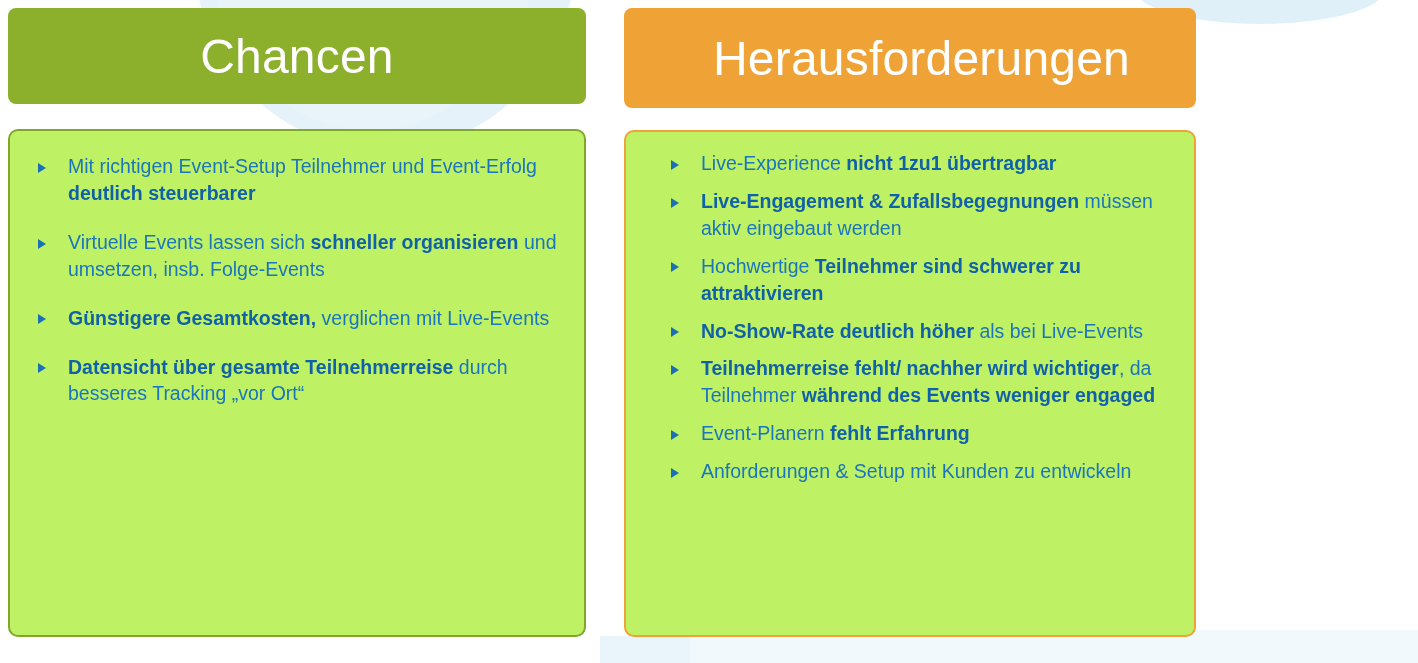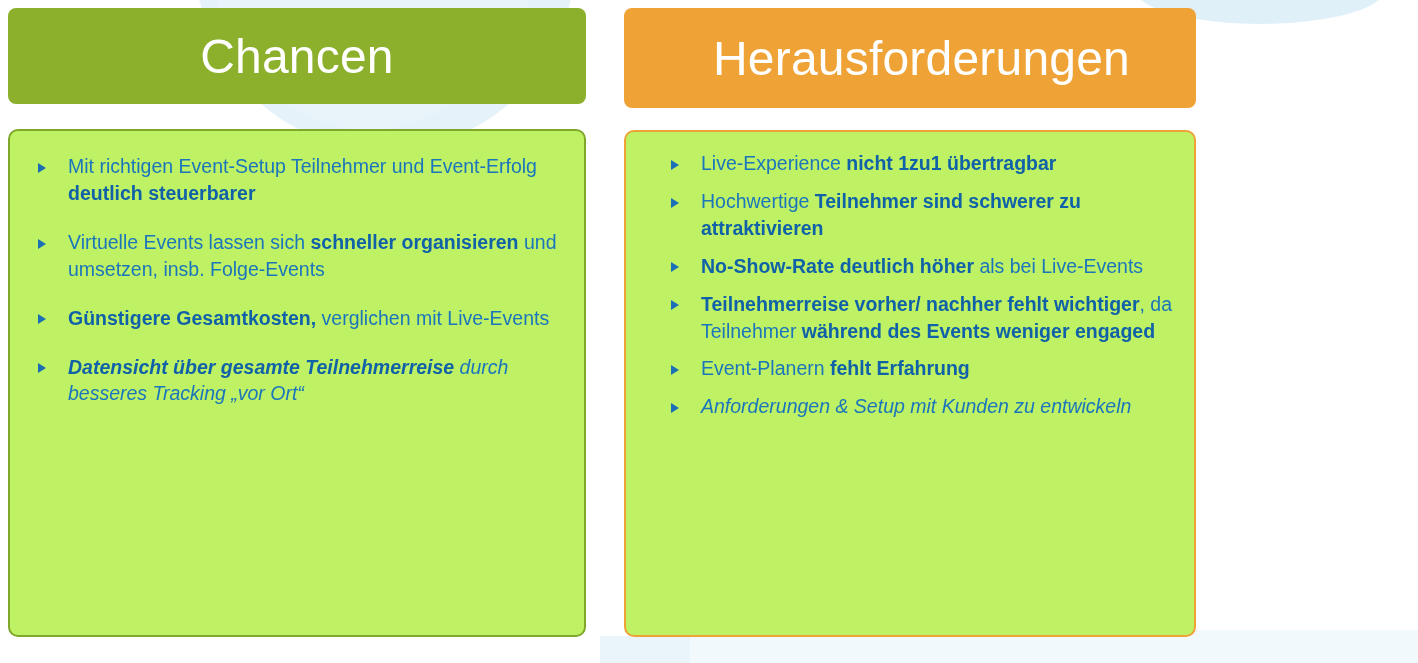--- a/index.html
+++ b/index.html
@@ -143,21 +143,20 @@
   }
   .list-green > li {
     margin-bottom: 22px;
   }
   .list-orange > li {
     margin-bottom: 11px;
     font-size: 19.5px;
   }
   ul.bullets > li:last-child {
     margin-bottom: 0;
-    font-style: italic;
   }
   .bullet-icon {
     position: absolute;
     left: 6px;
     top: 0.50em;
     width: 0;
     height: 0;
     border-top: 5.5px solid transparent;
     border-bottom: 5.5px solid transparent;
     border-left: 8px solid #1B6FB5;
@@ -210,29 +209,33 @@
     <div class="column">
       <div class="banner banner-orange">Herausforderungen</div>
       <div class="card card-orange">
         <ul class="bullets list-orange">
           <li>
             <span class="bullet-icon"></span>
             <span class="txt">Live-Experience <b>nicht 1zu1 übertragbar</b></span>
           </li>
           <li>
             <span class="bullet-icon"></span>
+            <span class="txt"><b>Live-Engagement &amp; Zufallsbegegnungen</b> müssen aktiv eingebaut werden</span>
+          </li>
+          <li>
+            <span class="bullet-icon"></span>
             <span class="txt">Hochwertige <b>Teilnehmer sind schwerer zu attraktivieren</b></span>
           </li>
           <li>
             <span class="bullet-icon"></span>
             <span class="txt"><b>No-Show-Rate deutlich höher</b> als bei Live-Events</span>
           </li>
           <li>
             <span class="bullet-icon"></span>
-            <span class="txt"><b>Teilnehmerreise vorher/ nachher fehlt wichtiger</b>, da Teilnehmer <b>während des Events weniger engaged</b></span>
+            <span class="txt"><b>Teilnehmerreise fehlt/ nachher wird wichtiger</b>, da Teilnehmer <b>während des Events weniger engaged</b></span>
           </li>
           <li>
             <span class="bullet-icon"></span>
             <span class="txt">Event-Planern <b>fehlt Erfahrung</b></span>
           </li>
           <li>
             <span class="bullet-icon"></span>
             <span class="txt">Anforderungen &amp; Setup mit Kunden zu entwickeln</span>
           </li>
         </ul>

